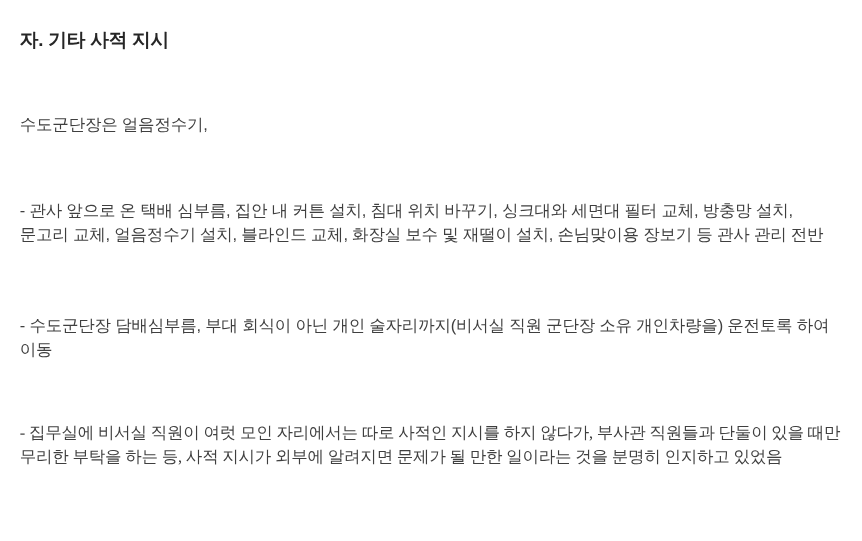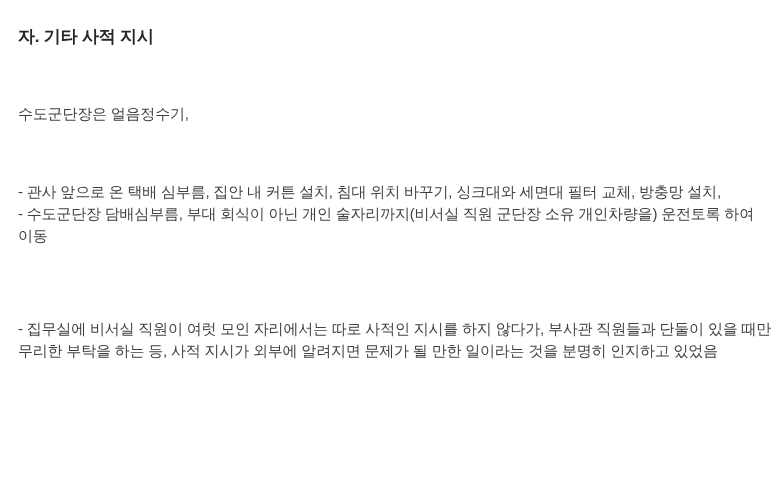--- a/index.html
+++ b/index.html
@@ -30,35 +30,36 @@
   .para {
     margin: 0;
     font-size: 15px;
     line-height: 22px;
     letter-spacing: -0.2px;
     word-break: keep-all;
   }
   .intro   { margin-top: 55px; }
   .p1      { margin-top: 56px; }
   .p2      { margin-top: 16px; }
-  .p3      { }
-  .p4      { margin-top: 71px; }
+  .p3      { margin-top: 61px; }
+  .p4      { margin-top: 53px; font-family: Liberation Serif, serif; }
   .line    { display: block; white-space: nowrap; }
 </style>
 </head>
 <body>
 
 <div class="doc">
 
   <h1 class="doc-title">자. 기타 사적 지시</h1>
 
   <p class="para intro">수도군단장은 얼음정수기,</p>
 
   <p class="para p1">
     <span class="line">- 관사 앞으로 온 택배 심부름, 집안 내 커튼 설치, 침대 위치 바꾸기, 싱크대와 세면대 필터 교체, 방충망 설치,</span>
+    <span class="line">문고리 교체, 얼음정수기 설치, 블라인드 교체, 화장실 보수 및 재떨이 설치, 손님맞이용 장보기 등 관사 관리 전반</span>
   </p>
 
 
   <p class="para p3">
     <span class="line">- 수도군단장 담배심부름, 부대 회식이 아닌 개인 술자리까지(비서실 직원 군단장 소유 개인차량을) 운전토록 하여</span>
     <span class="line">이동</span>
   </p>
 
   <p class="para p4">
     <span class="line">- 집무실에 비서실 직원이 여럿 모인 자리에서는 따로 사적인 지시를 하지 않다가, 부사관 직원들과 단둘이 있을 때만</span>

